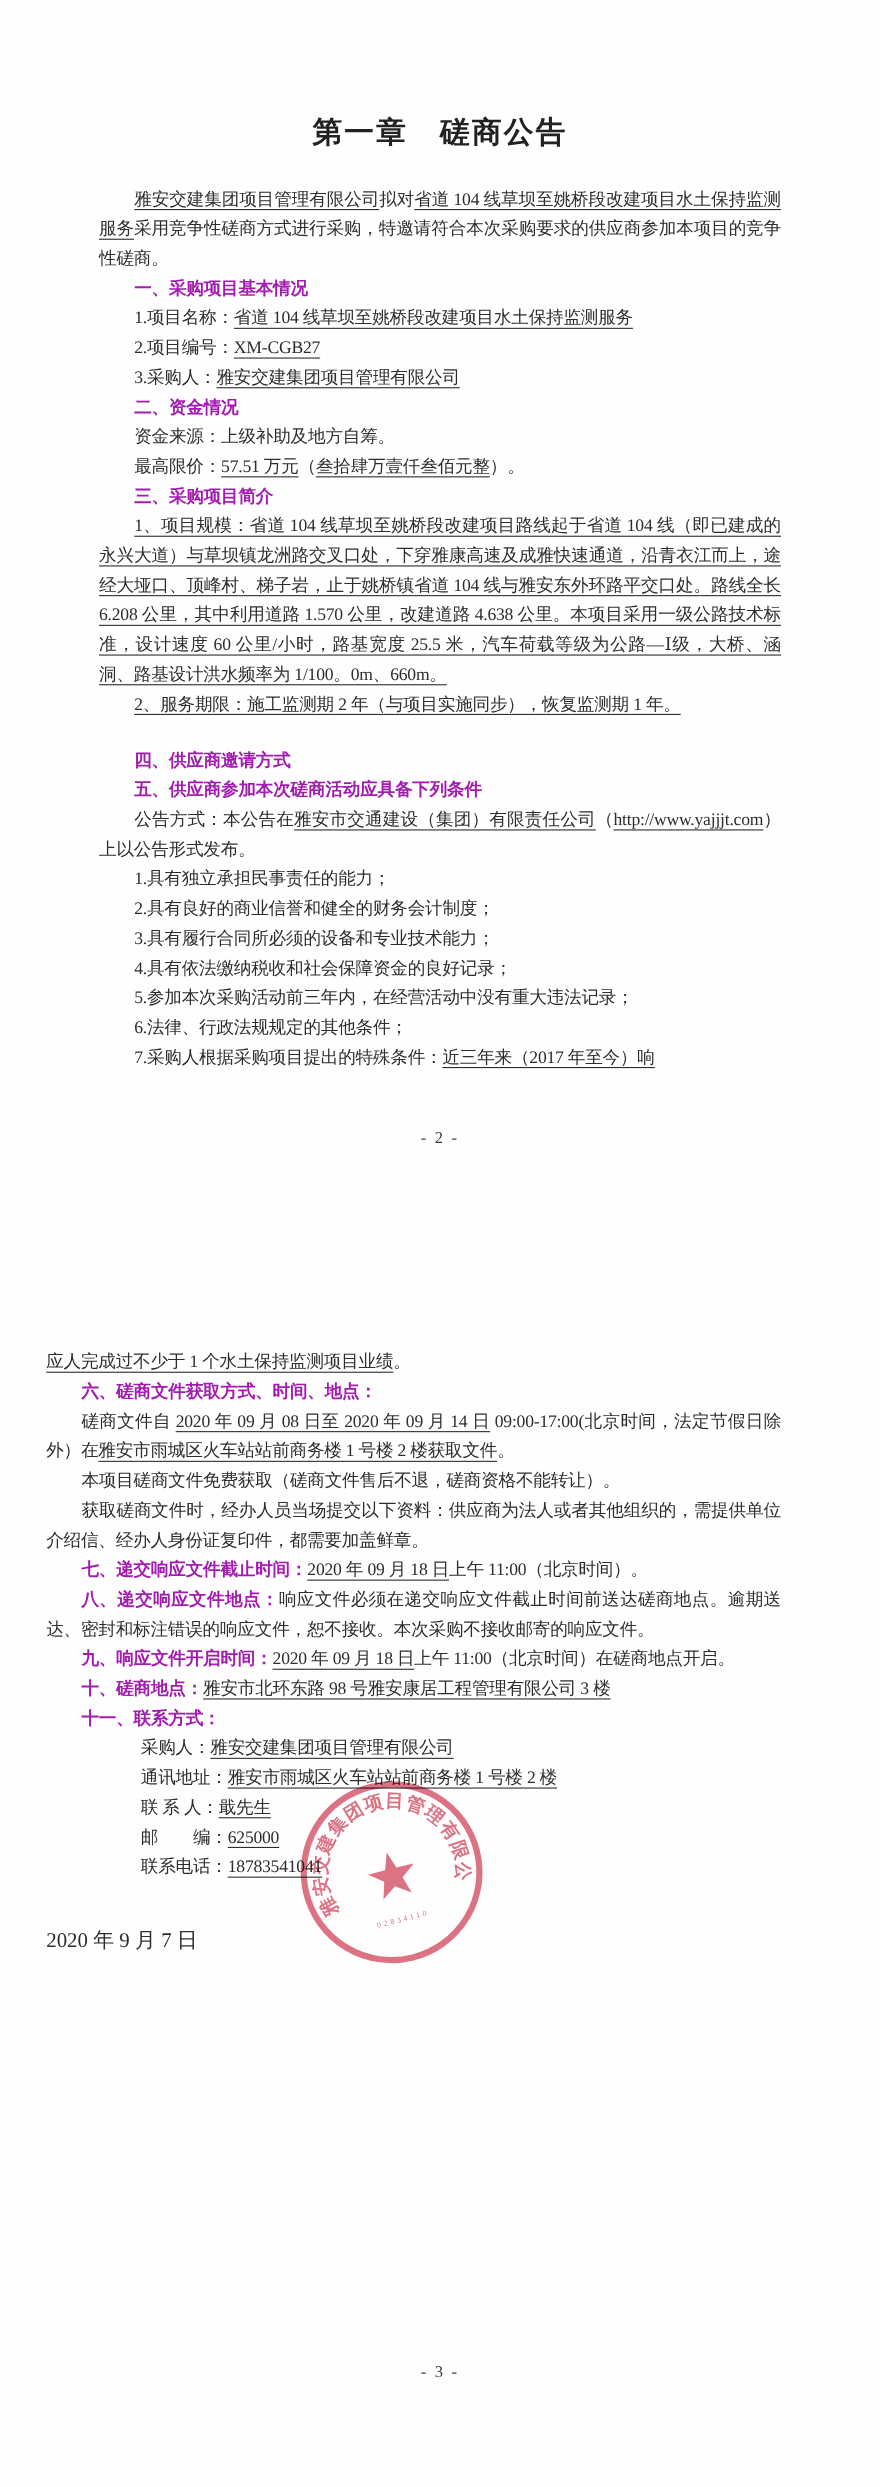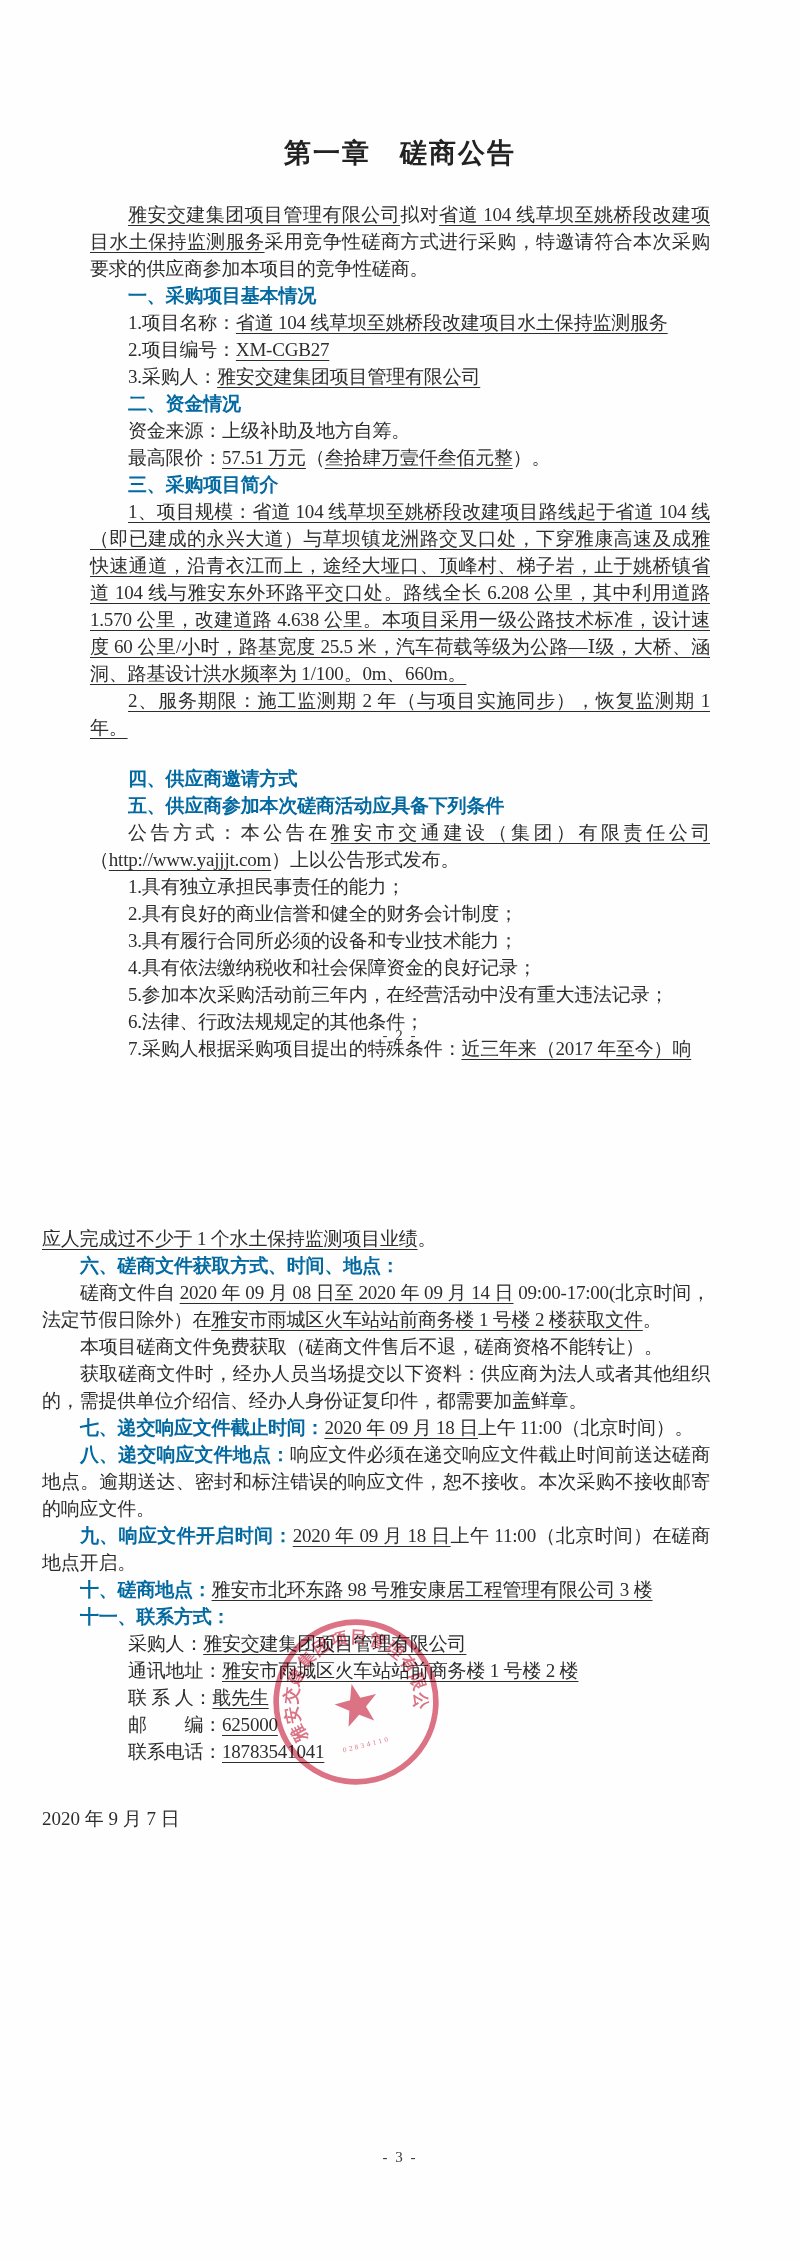--- a/index.html
+++ b/index.html
@@ -13,43 +13,43 @@
     width:800px;height:2261px;
     background:var(--paper);
     overflow:hidden;
     font-family:"Liberation Serif","DejaVu Serif",serif;
     color:var(--ink);
   }
   .page{
     position:absolute;left:0;width:800px;
     padding:0 90px;box-sizing:border-box;
   }
-  #page1{top:0;height:1130px;padding-top:102px;margin-top:33px;}
+  #page1{top:0;height:1130px;padding-top:102px;}
   #page2{top:1130px;height:1131px;padding-top:95px;padding-left:42px;}
   .title{
     margin:0 0 30px 0;
     font-size:27px;font-weight:bold;
     text-align:center;letter-spacing:2px;
     color:#222;
   }
   .blk{
     margin:0;
-    font-size:19px;letter-spacing:-0.2px;
+    font-size:16px;letter-spacing:-0.2px;
     line-height:27px;
     text-align:justify;
   }
   .indent{text-indent:2em;}
   .h{text-indent:2em;font-weight:bold;color:#222;}
   .li{text-indent:2em;}
   .cont{text-indent:0;}
   .contact{margin-left:86px;text-indent:0;}
   .gap{margin-top:24px;}
   .nw{white-space:nowrap;}
   .u{text-decoration:underline;text-underline-offset:4px;text-decoration-thickness:1px;}
-  .b{font-weight:bold;color:#0369a1;}
+  .b{font-weight:bold;color:#a21caf;}
   .footer{
     position:absolute;left:0;width:800px;
     text-align:center;font-size:15px;letter-spacing:2px;color:#3a3a3a;
   }
   .f1{top:1027px;}
   .f2{top:2149px;}
   .date{
     margin:40px 0 0 0;
     font-size:19px;line-height:27px;
     text-align:left;

